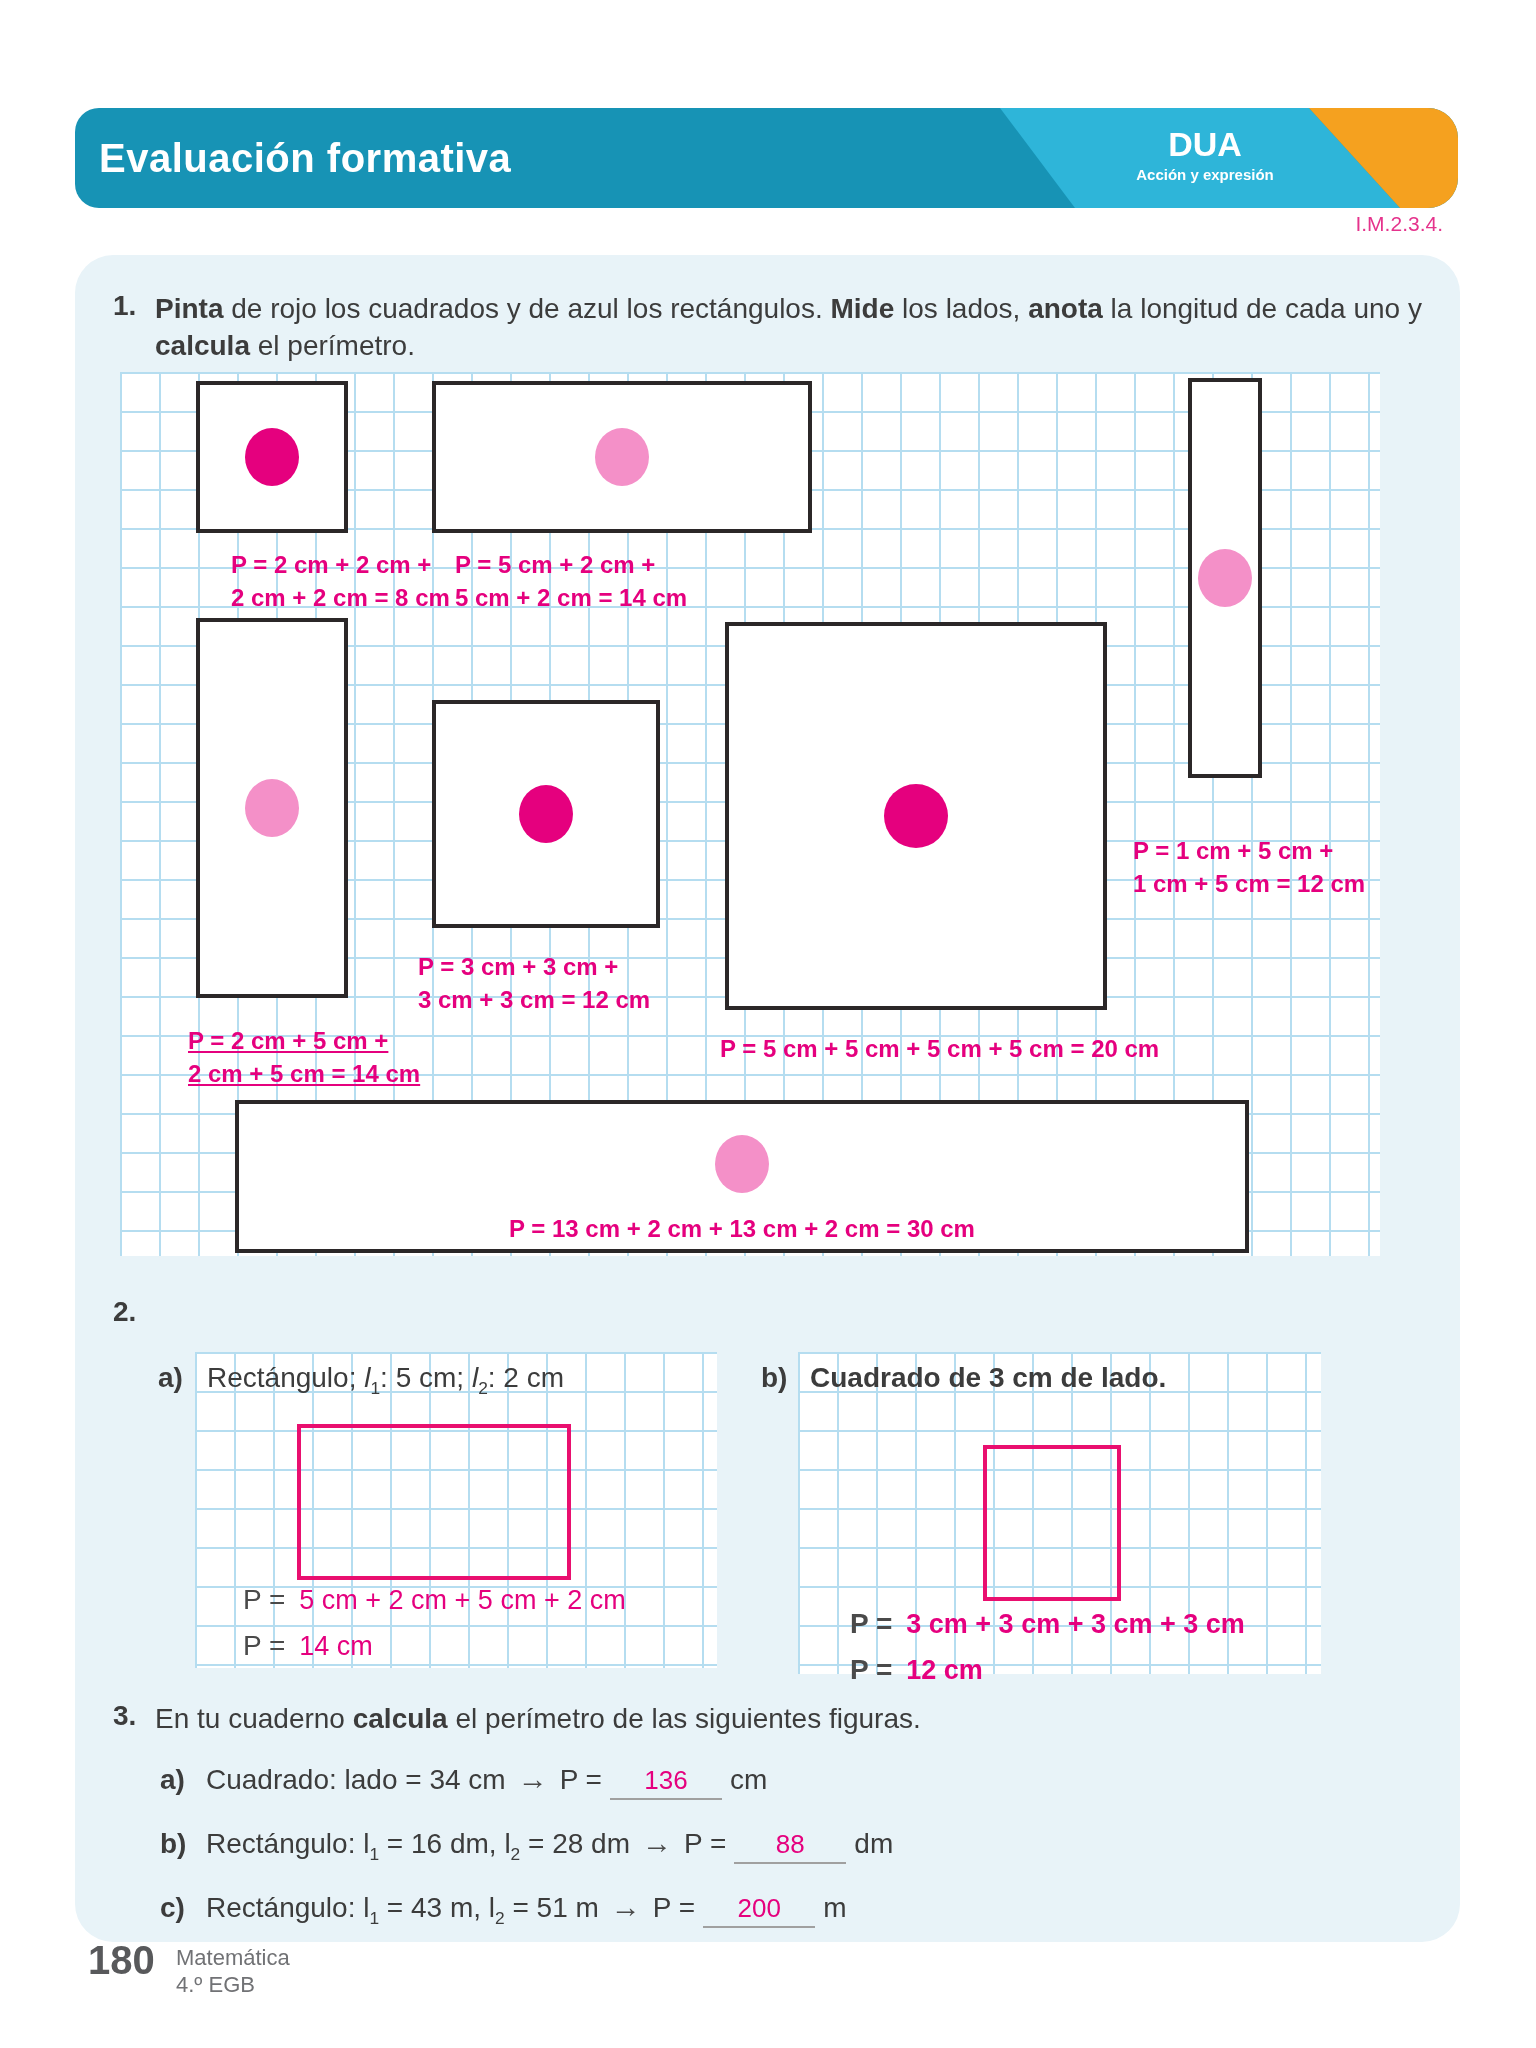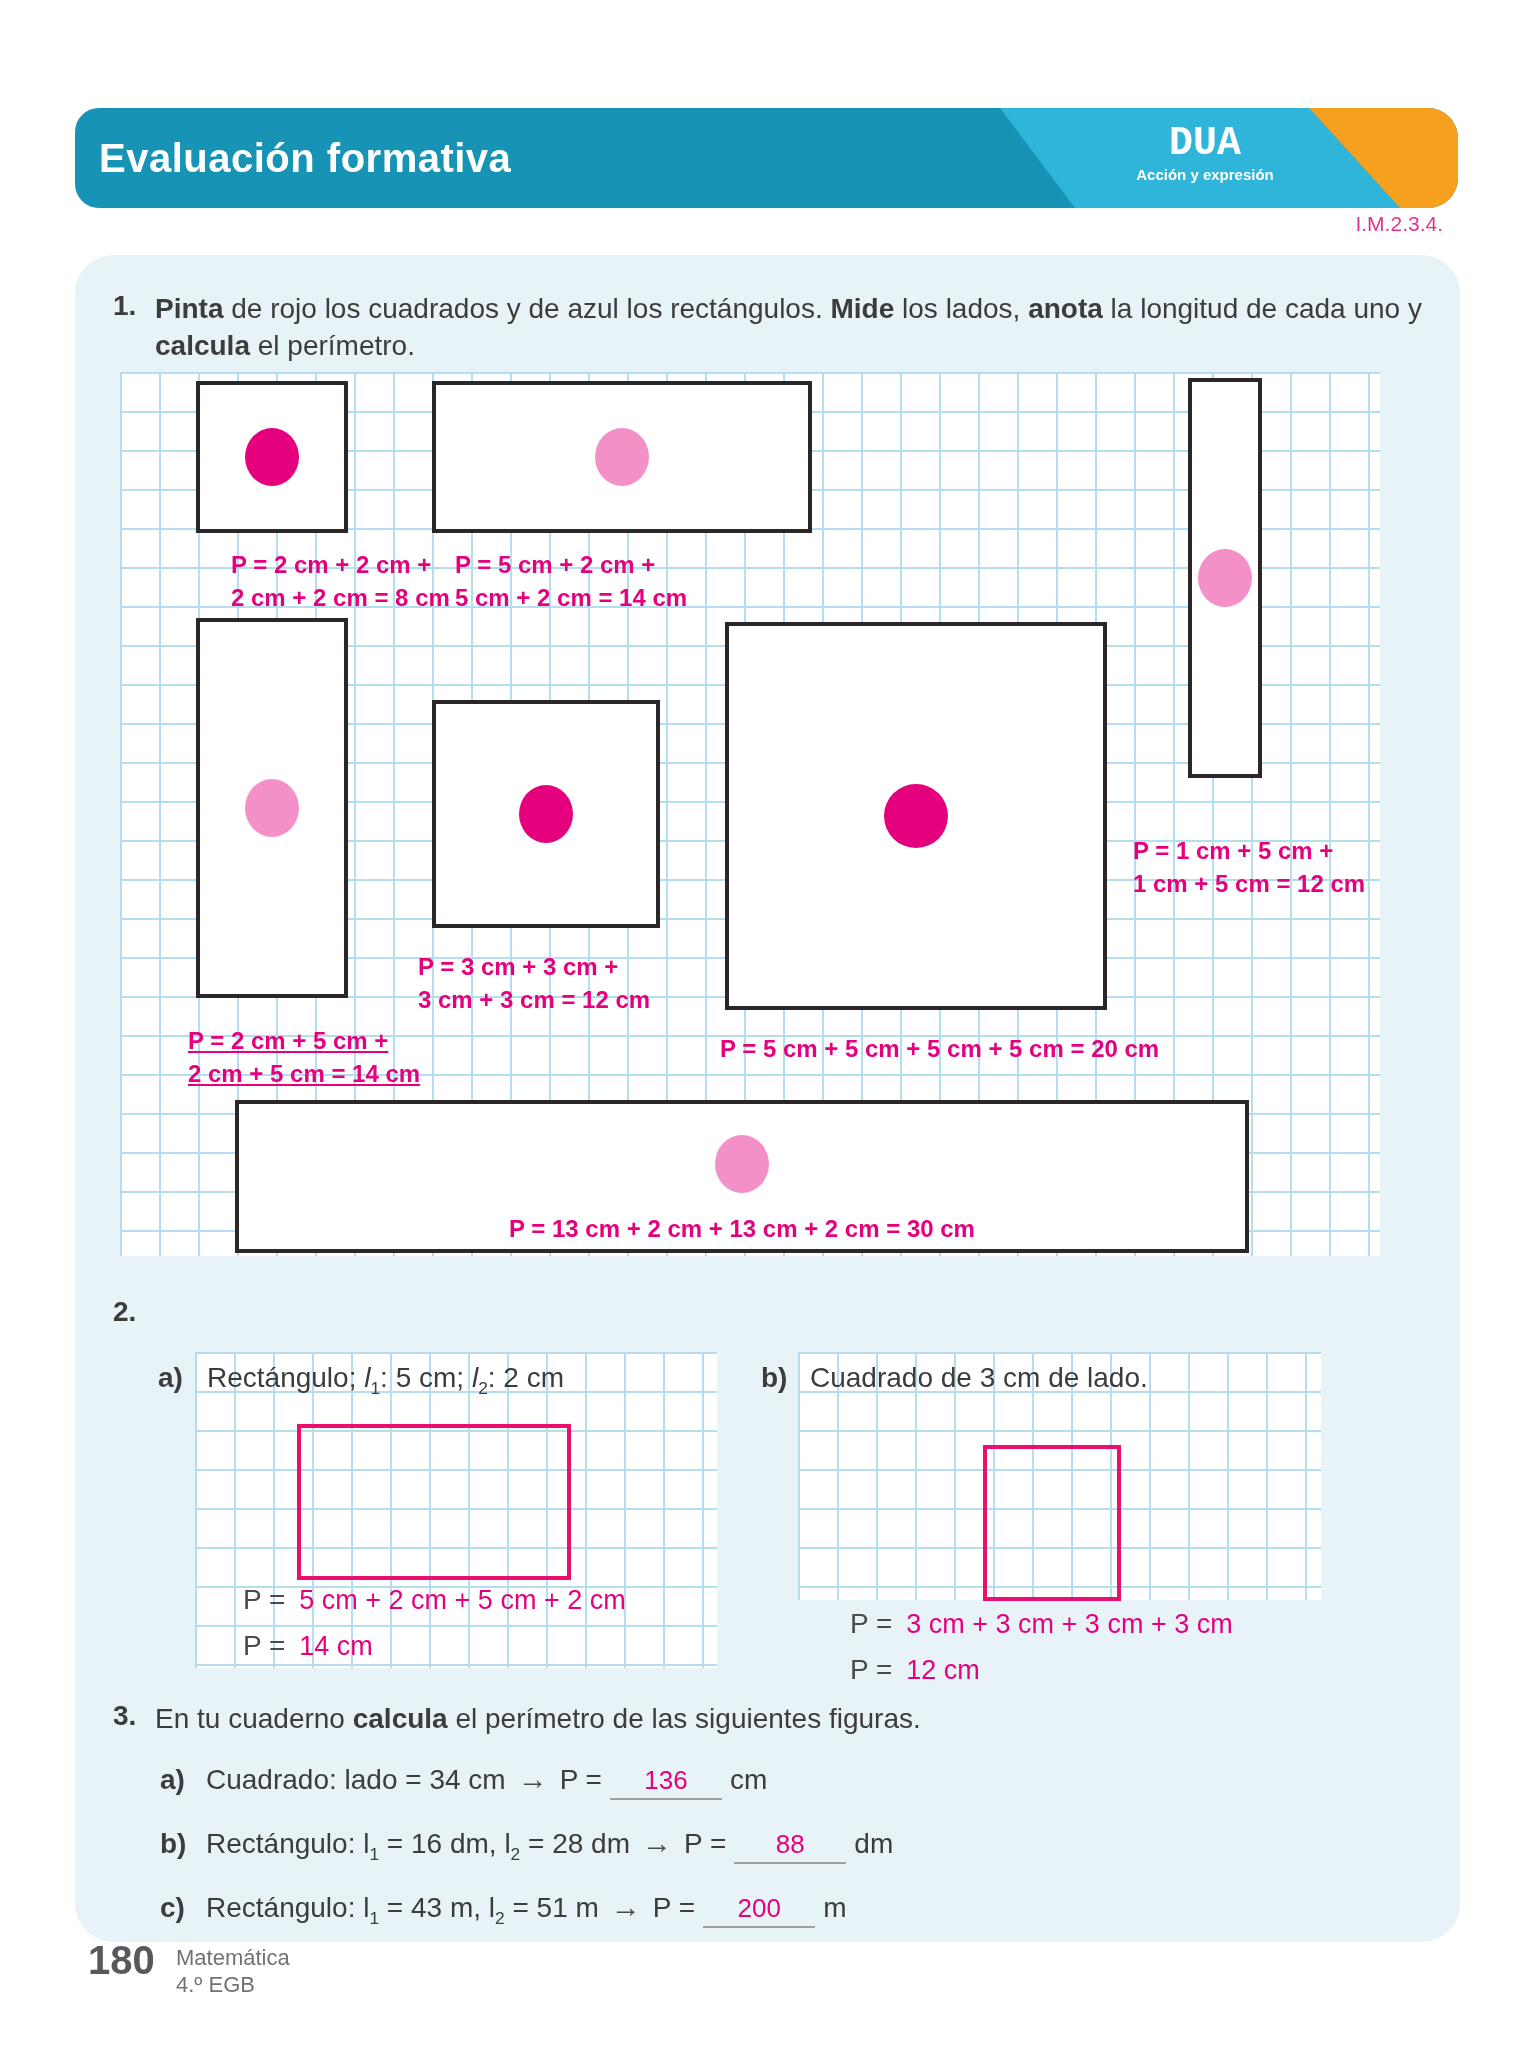--- a/index.html
+++ b/index.html
@@ -15,21 +15,21 @@
   .banner{position:absolute;left:75px;top:108px;width:1383px;height:100px;
           background:var(--teal);border-radius:24px 30px 30px 24px;overflow:hidden;}
   .banner-cyan{position:absolute;inset:0;background:var(--cyan);
           clip-path:polygon(925px 0,1234px 0,1325px 100%,1000px 100%);}
   .banner-orange{position:absolute;inset:0;background:var(--orange);
           clip-path:polygon(1234px 0,1383px 0,1383px 100%,1325px 100%);}
   .banner-title{position:absolute;left:24px;top:0;height:100px;display:flex;align-items:center;
           font-size:40px;font-weight:700;color:#fff;letter-spacing:.5px;}
   .dua{position:absolute;left:970px;top:0;width:320px;height:100px;display:flex;flex-direction:column;
           justify-content:center;align-items:center;color:#fff;font-weight:700;}
-  .dua-title{font-size:40px;line-height:34px;font-family:Liberation Mono, monospace;}
+  .dua-title{font-size:34px;line-height:34px;}
   .dua-sub{font-size:15px;line-height:28px;}
   .std-code{position:absolute;right:93px;top:212px;font-size:21px;color:var(--code-pink);}
   
   .panel{position:absolute;left:75px;top:255px;width:1385px;height:1687px;
          background:var(--panel);border-radius:38px;}
   .ex-num{position:absolute;font-size:28px;font-weight:700;color:var(--text);}
   .ex-instruction{position:absolute;font-size:28px;line-height:37px;color:var(--text);}
   .b{font-weight:700;} .i{font-style:italic;}
   sub{font-size:62%;}
   
@@ -146,21 +146,21 @@
       <span class="p-eq">P =</span>
       <span class="ans-pink">5 cm + 2 cm + 5 cm + 2 cm</span>
     </div>
     <div class="ans-row" style="left:48px;top:278px;">
       <span class="p-eq">P =</span>
       <span class="ans-pink">14 cm</span>
     </div>
   </div>
 
   <div class="sub-marker" style="left:761px;top:1362px;">b)</div>
-  <div class="grid-paper" style="left:798px;top:1352px;width:523px;height:248px;">
+  <div class="grid-paper" style="left:798px;top:1352px;width:523px;height:322px;font-weight:bold;">
     <div class="grid-prompt"><span>Cuadrado de 3 cm de lado.</span></div>
     <div class="drawn" style="left:185px;top:93px;width:138px;height:156px;"></div>
     <div class="ans-row" style="left:52px;top:256px;">
       <span class="p-eq">P =</span>
       <span class="ans-pink">3 cm + 3 cm + 3 cm + 3 cm</span>
     </div>
     <div class="ans-row" style="left:52px;top:302px;">
       <span class="p-eq">P =</span>
       <span class="ans-pink">12 cm</span>
     </div>

